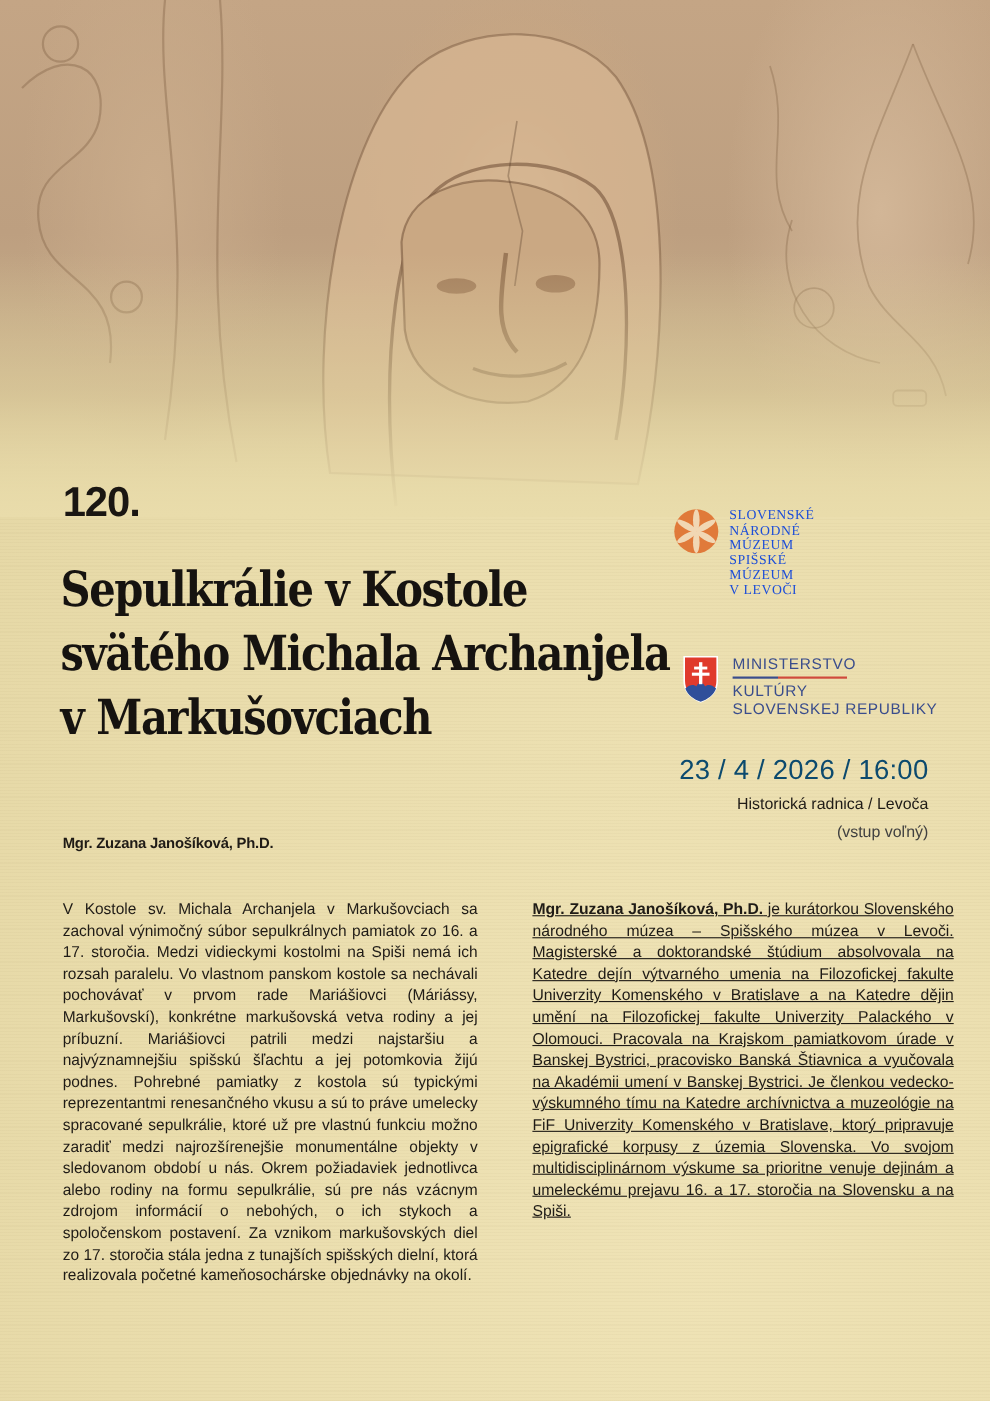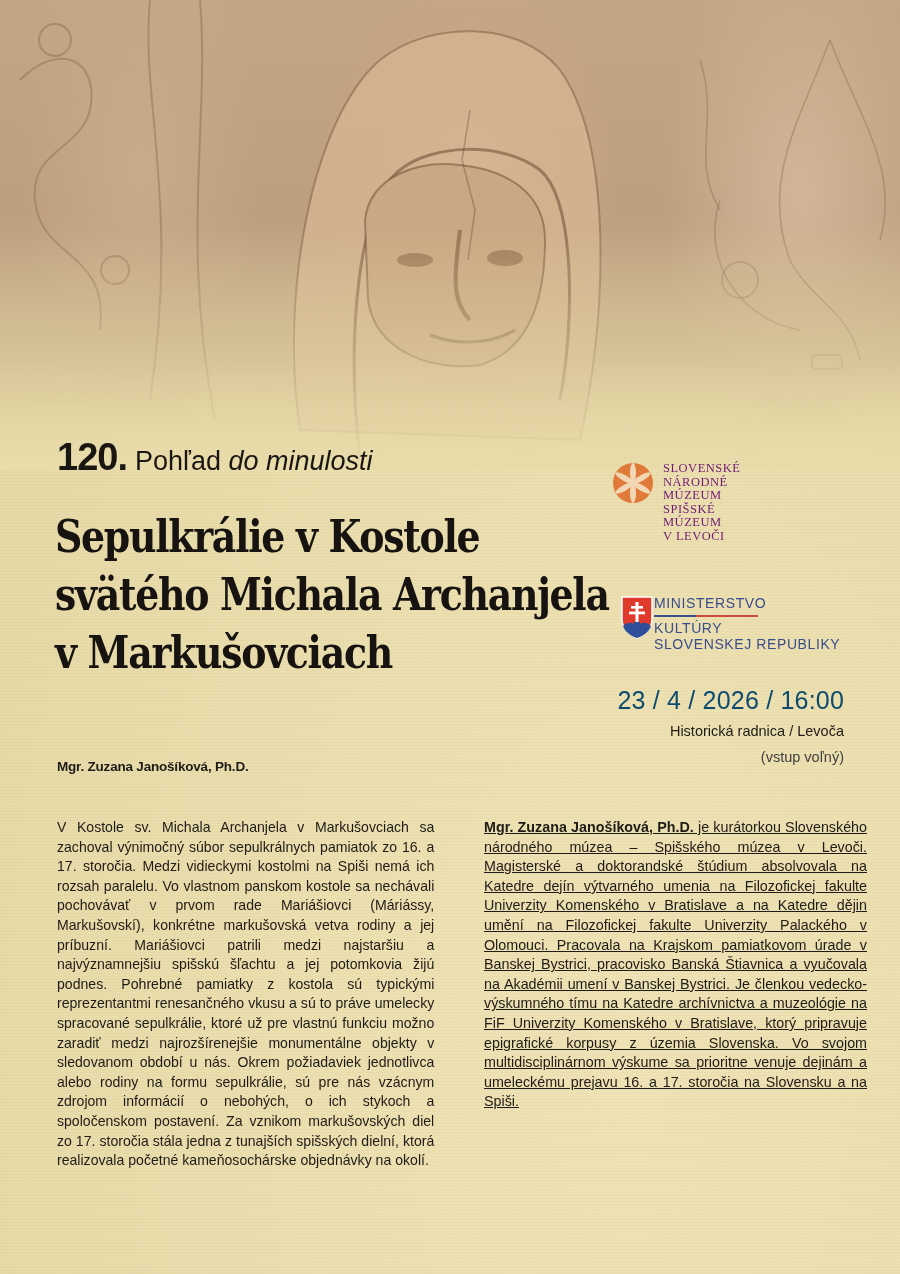--- a/index.html
+++ b/index.html
@@ -48,25 +48,25 @@
       letter-spacing: -1.5px;
       color: #161310;
       transform: scaleX(0.86); transform-origin: left top;
       white-space: nowrap;
     }
     .title div { height: 58px; }
 
     .snm-logo { position: absolute; left: 612px; top: 462px; display: flex; gap: 9px; }
     .snm-circle { width: 42px; height: 42px; }
     .snm-text {
-      color: #701a75; font-family: "Liberation Serif", serif;
+      color: #1d4ed8; font-family: "Liberation Serif", serif;
       font-size: 12.5px; line-height: 13.5px; letter-spacing: 0.5px; text-transform: uppercase;
     }
 
-    .mk-logo { position: absolute; left: 620px; top: 595px; display: flex; }
+    .mk-logo { position: absolute; left: 620px; top: 595px; display: flex; gap: 12px; }
     .mk-shield { width: 34px; height: 44px; }
     .mk-text { color: #3a4d8c; font-size: 14px; line-height: 16px; letter-spacing: 0.6px; }
     .mk-line1 { padding-bottom: 3px; position: relative; }
     .mk-rule {
       height: 2px; width: 104px; margin: 1px 0 3px 0;
       background: linear-gradient(90deg, #3a4d8c 0 40%, #d04a3c 40% 100%);
     }
 
     .event {
       position: absolute; right: 56px; top: 686px; text-align: right;
@@ -126,21 +126,20 @@
     <path d="M460 230 C 455 270, 450 300, 470 320" fill="none" stroke="#7a563a" stroke-opacity="0.6" stroke-width="4"></path>
     <path d="M430 335 C 455 345, 490 345, 515 330" fill="none" stroke="#6a4a32" stroke-opacity="0.5" stroke-width="3"></path>
 
     <path d="M470 110 L 462 160 L 475 210 L 468 260" fill="none" stroke="#5a3f2b" stroke-opacity="0.35" stroke-width="1.5"></path>
   </svg>
   <div class="hero-fade"></div>
 </div>
 
 <div class="series-line">
   <span class="series-num">120.</span>
-  <span class="series-text"><span>Pohľad </span><em>do minulosti</em></span>
 </div>
 
 <div class="title">
   <div>Sepulkrálie v Kostole</div>
   <div>svätého Michala Archanjela</div>
   <div>v Markušovciach</div>
 </div>
 
 <div class="snm-logo">
   <svg class="snm-circle" viewBox="0 0 42 42">

